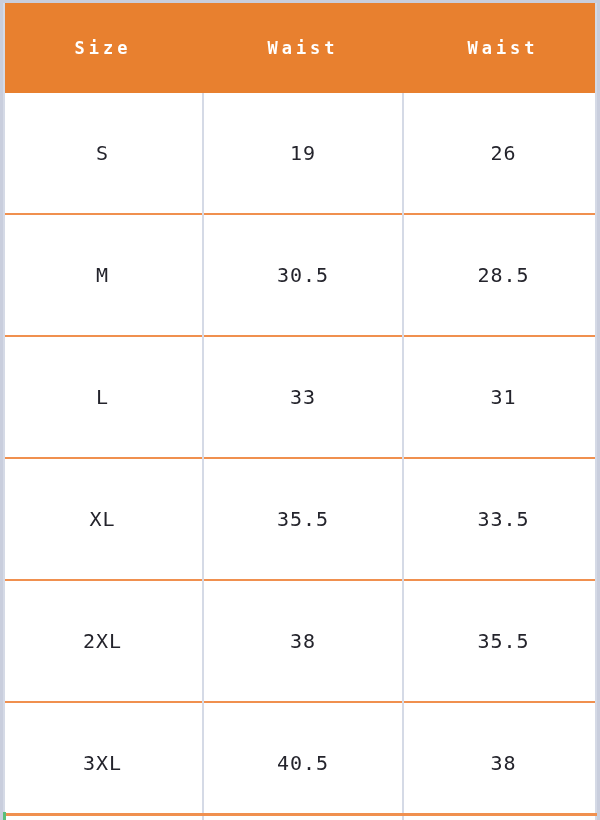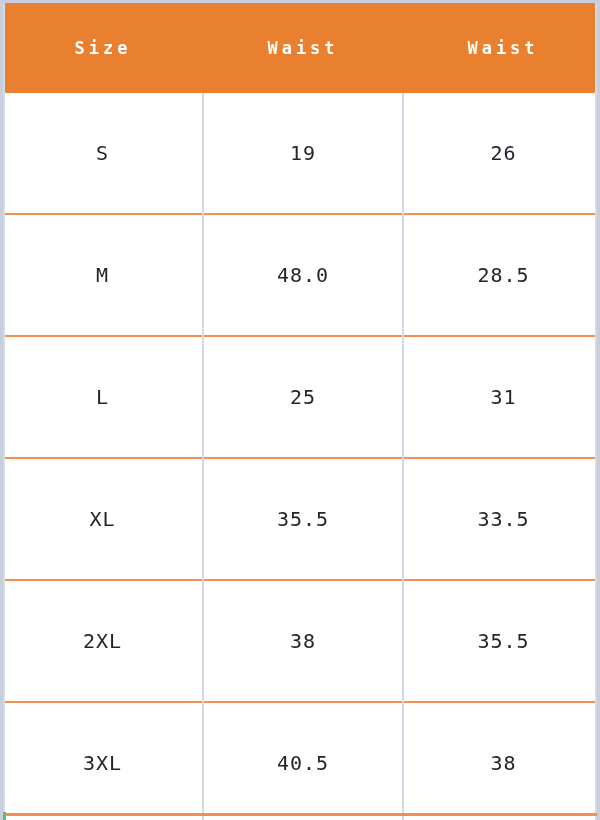--- a/index.html
+++ b/index.html
@@ -137,26 +137,26 @@
     </thead>
 
     <tbody>
       <tr class="data-row">
         <td class="data-cell">S</td>
         <td class="data-cell">19</td>
         <td class="data-cell">26</td>
       </tr>
       <tr class="data-row">
         <td class="data-cell">M</td>
-        <td class="data-cell">48.0</td>
+        <td class="data-cell">30.5</td>
         <td class="data-cell">28.5</td>
       </tr>
       <tr class="data-row">
         <td class="data-cell">L</td>
-        <td class="data-cell">25</td>
+        <td class="data-cell">33</td>
         <td class="data-cell">31</td>
       </tr>
       <tr class="data-row">
         <td class="data-cell">XL</td>
         <td class="data-cell">35.5</td>
         <td class="data-cell">33.5</td>
       </tr>
       <tr class="data-row">
         <td class="data-cell">2XL</td>
         <td class="data-cell">38</td>

